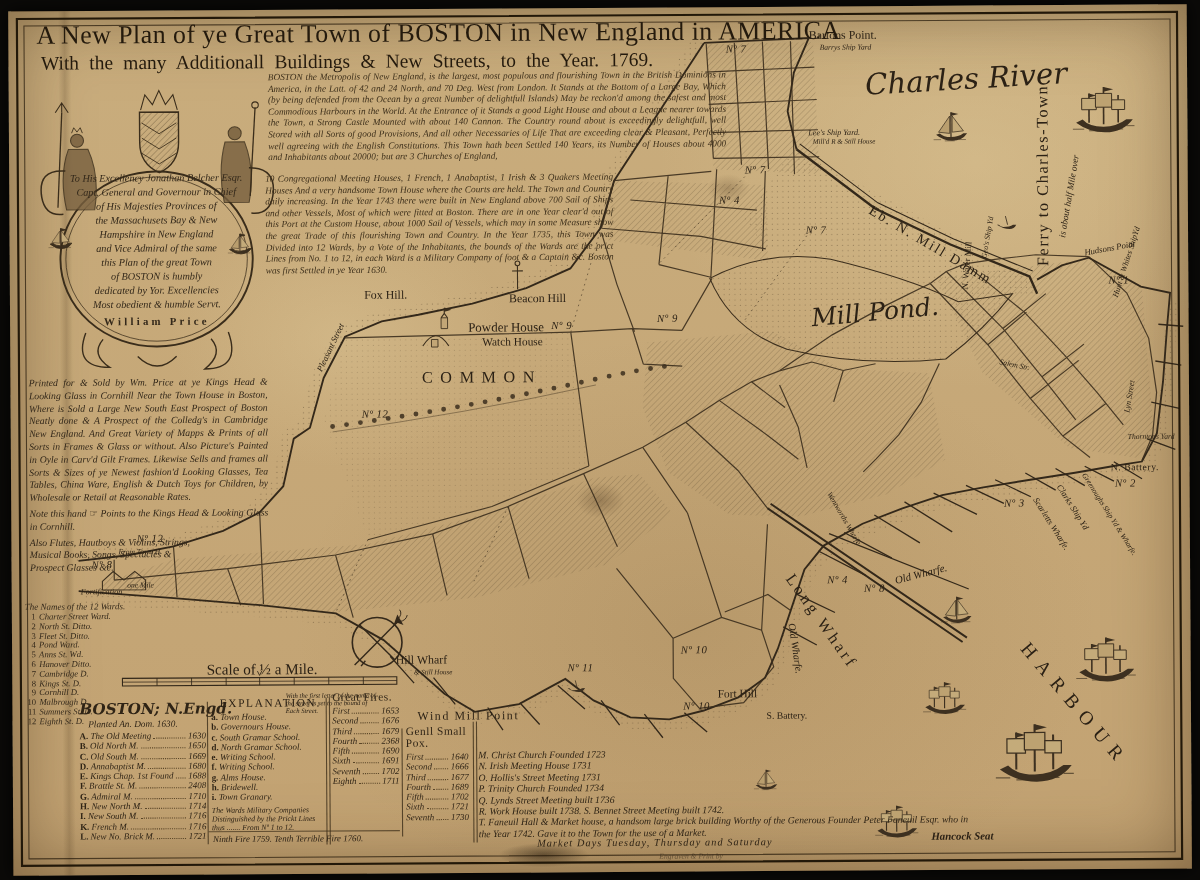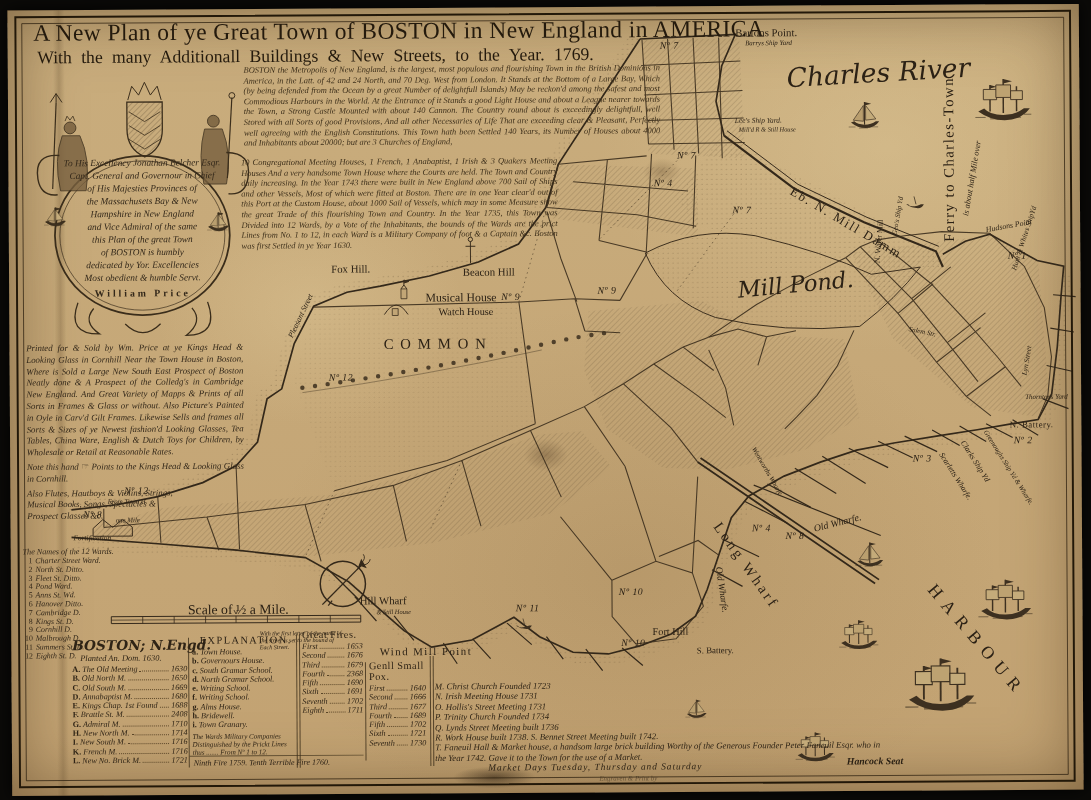--- a/index.html
+++ b/index.html
@@ -555,39 +555,39 @@
       <span class="ml it" style="left: 740px; top: 112px; font-size: 7.5px;">Lee's Ship Yard.</span>
       <span class="ml it" style="left: 744px; top: 122px; font-size: 6.5px;">Mill'd R &amp; Still House</span>
       <span class="ml" style="left: 797px; top: 180px; font-size: 13px; letter-spacing: 2px; transform: rotate(31deg);">Eb. N. Mill Damm</span>
       <span class="ml" style="left: 884px; top: 258px; font-size: 8px; transform: rotate(-85deg);">N. Water Mill</span>
       <span class="ml it" style="left: 902px; top: 230px; font-size: 7px; transform: rotate(-80deg);">Geo's Ship Yd</span>
       <span class="ml it" style="left: 995px; top: 225px; font-size: 8px; transform: rotate(-10deg);">Hudsons Point</span>
       <span class="ml it" style="left: 1023px; top: 266px; font-size: 7.5px; transform: rotate(-72deg);">Hunt &amp; Whites ShipYd</span>
       <span class="ml script" style="left: 742px; top: 276px; font-size: 23px; transform: rotate(-5deg);">Mill Pond.</span>
       <span class="ml" style="left: 328px; top: 259px; font-size: 11px;">Fox Hill.</span>
       <span class="ml" style="left: 462px; top: 263px; font-size: 11px;">Beacon Hill</span>
-      <span class="ml" style="left: 424px; top: 288px; font-size: 12px;">Musical House</span>
+      <span class="ml" style="left: 424px; top: 288px; font-size: 12px;">Powder House</span>
       <span class="ml" style="left: 437px; top: 304px; font-size: 10.5px;">Watch House</span>
       <span class="ml" style="left: 381px; top: 334px; font-size: 15px; letter-spacing: 7px;">COMMON</span>
       <span class="ml it" style="left: 286px; top: 330px; font-size: 8px; transform: rotate(-64deg);">Pleasant Street</span>
       <span class="ml" style="left: 375px; top: 649px; font-size: 11px; letter-spacing: 1.5px;">Wind Mill Point</span>
       <span class="ml" style="left: 653px; top: 631px; font-size: 10.5px;">Fort Hill</span>
       <span class="ml" style="left: 698px; top: 651px; font-size: 9px;">S. Battery.</span>
       <span class="ml" style="left: 1018px; top: 423px; font-size: 9px; letter-spacing: 0.5px;">N. Battery.</span>
       <span class="ml it" style="left: 818px; top: 527px; font-size: 10px; transform: rotate(-14deg);">Old Wharfe.</span>
       <span class="ml it" style="left: 721px; top: 566px; font-size: 9.5px; transform: rotate(82deg);">Old Wharfe.</span>
       <span class="ml" style="left: 719px; top: 519px; font-size: 15px; letter-spacing: 3px; transform: rotate(55deg);">Long Wharf</span>
       <span class="ml" style="left: 355px; top: 597px; font-size: 11px;">Hill Wharf</span>
       <span class="ml it" style="left: 372px; top: 611px; font-size: 6.5px;">&amp; Still House</span>
       <span class="ml" style="left: 937px; top: 582px; font-size: 18px; letter-spacing: 8px; transform: rotate(50deg);">HARBOUR</span>
       <span class="ml it b" style="left: 850px; top: 764px; font-size: 10px;">Hancock Seat</span>
       <span class="ml it" style="left: 64px; top: 533px; font-size: 7.5px;">Fortification</span>
       <span class="ml" style="left: 180px; top: 604px; font-size: 14px;">Scale of ½ a Mile.</span>
       <span class="ml it" style="left: 99px; top: 497px; font-size: 7px;">From Town H.</span>
-      <span class="ml it" style="left: 107px; top: 516px; font-size: 7px;">one Mile</span>
+      <span class="ml it" style="left: 107px; top: 528px; font-size: 7px;">one Mile</span>
       <span class="ml it" style="left: 916px; top: 326px; font-size: 7px; transform: rotate(12deg);">Salem Str.</span>
       <span class="ml it" style="left: 1033px; top: 373px; font-size: 7.5px; transform: rotate(-80deg);">Lyn Street</span>
       <span class="ml it" style="left: 1034px; top: 396px; font-size: 7px;">Thorntons Yard</span>
       <span class="ml it" style="left: 948px; top: 452px; font-size: 8px; transform: rotate(58deg);">Scarletts Wharfe.</span>
       <span class="ml it" style="left: 970px; top: 440px; font-size: 8px; transform: rotate(58deg);">Clarks Ship Yd</span>
       <span class="ml it" style="left: 993px; top: 430px; font-size: 7px; transform: rotate(58deg);">Greenoughs Ship Yd &amp; Wharfe.</span>
       <span class="ml it" style="left: 757px; top: 446px; font-size: 7px; transform: rotate(60deg);">Wentworths Wharfe</span>
       <span class="ml it faded" style="left: 598px; top: 782px; font-size: 7px;">Engraven &amp; Print by</span>
       <span class="ml wn" style="left: 664px; top: 34px;">Nº 7</span>
       <span class="ml wn" style="left: 681px; top: 146px;">Nº 7</span>

